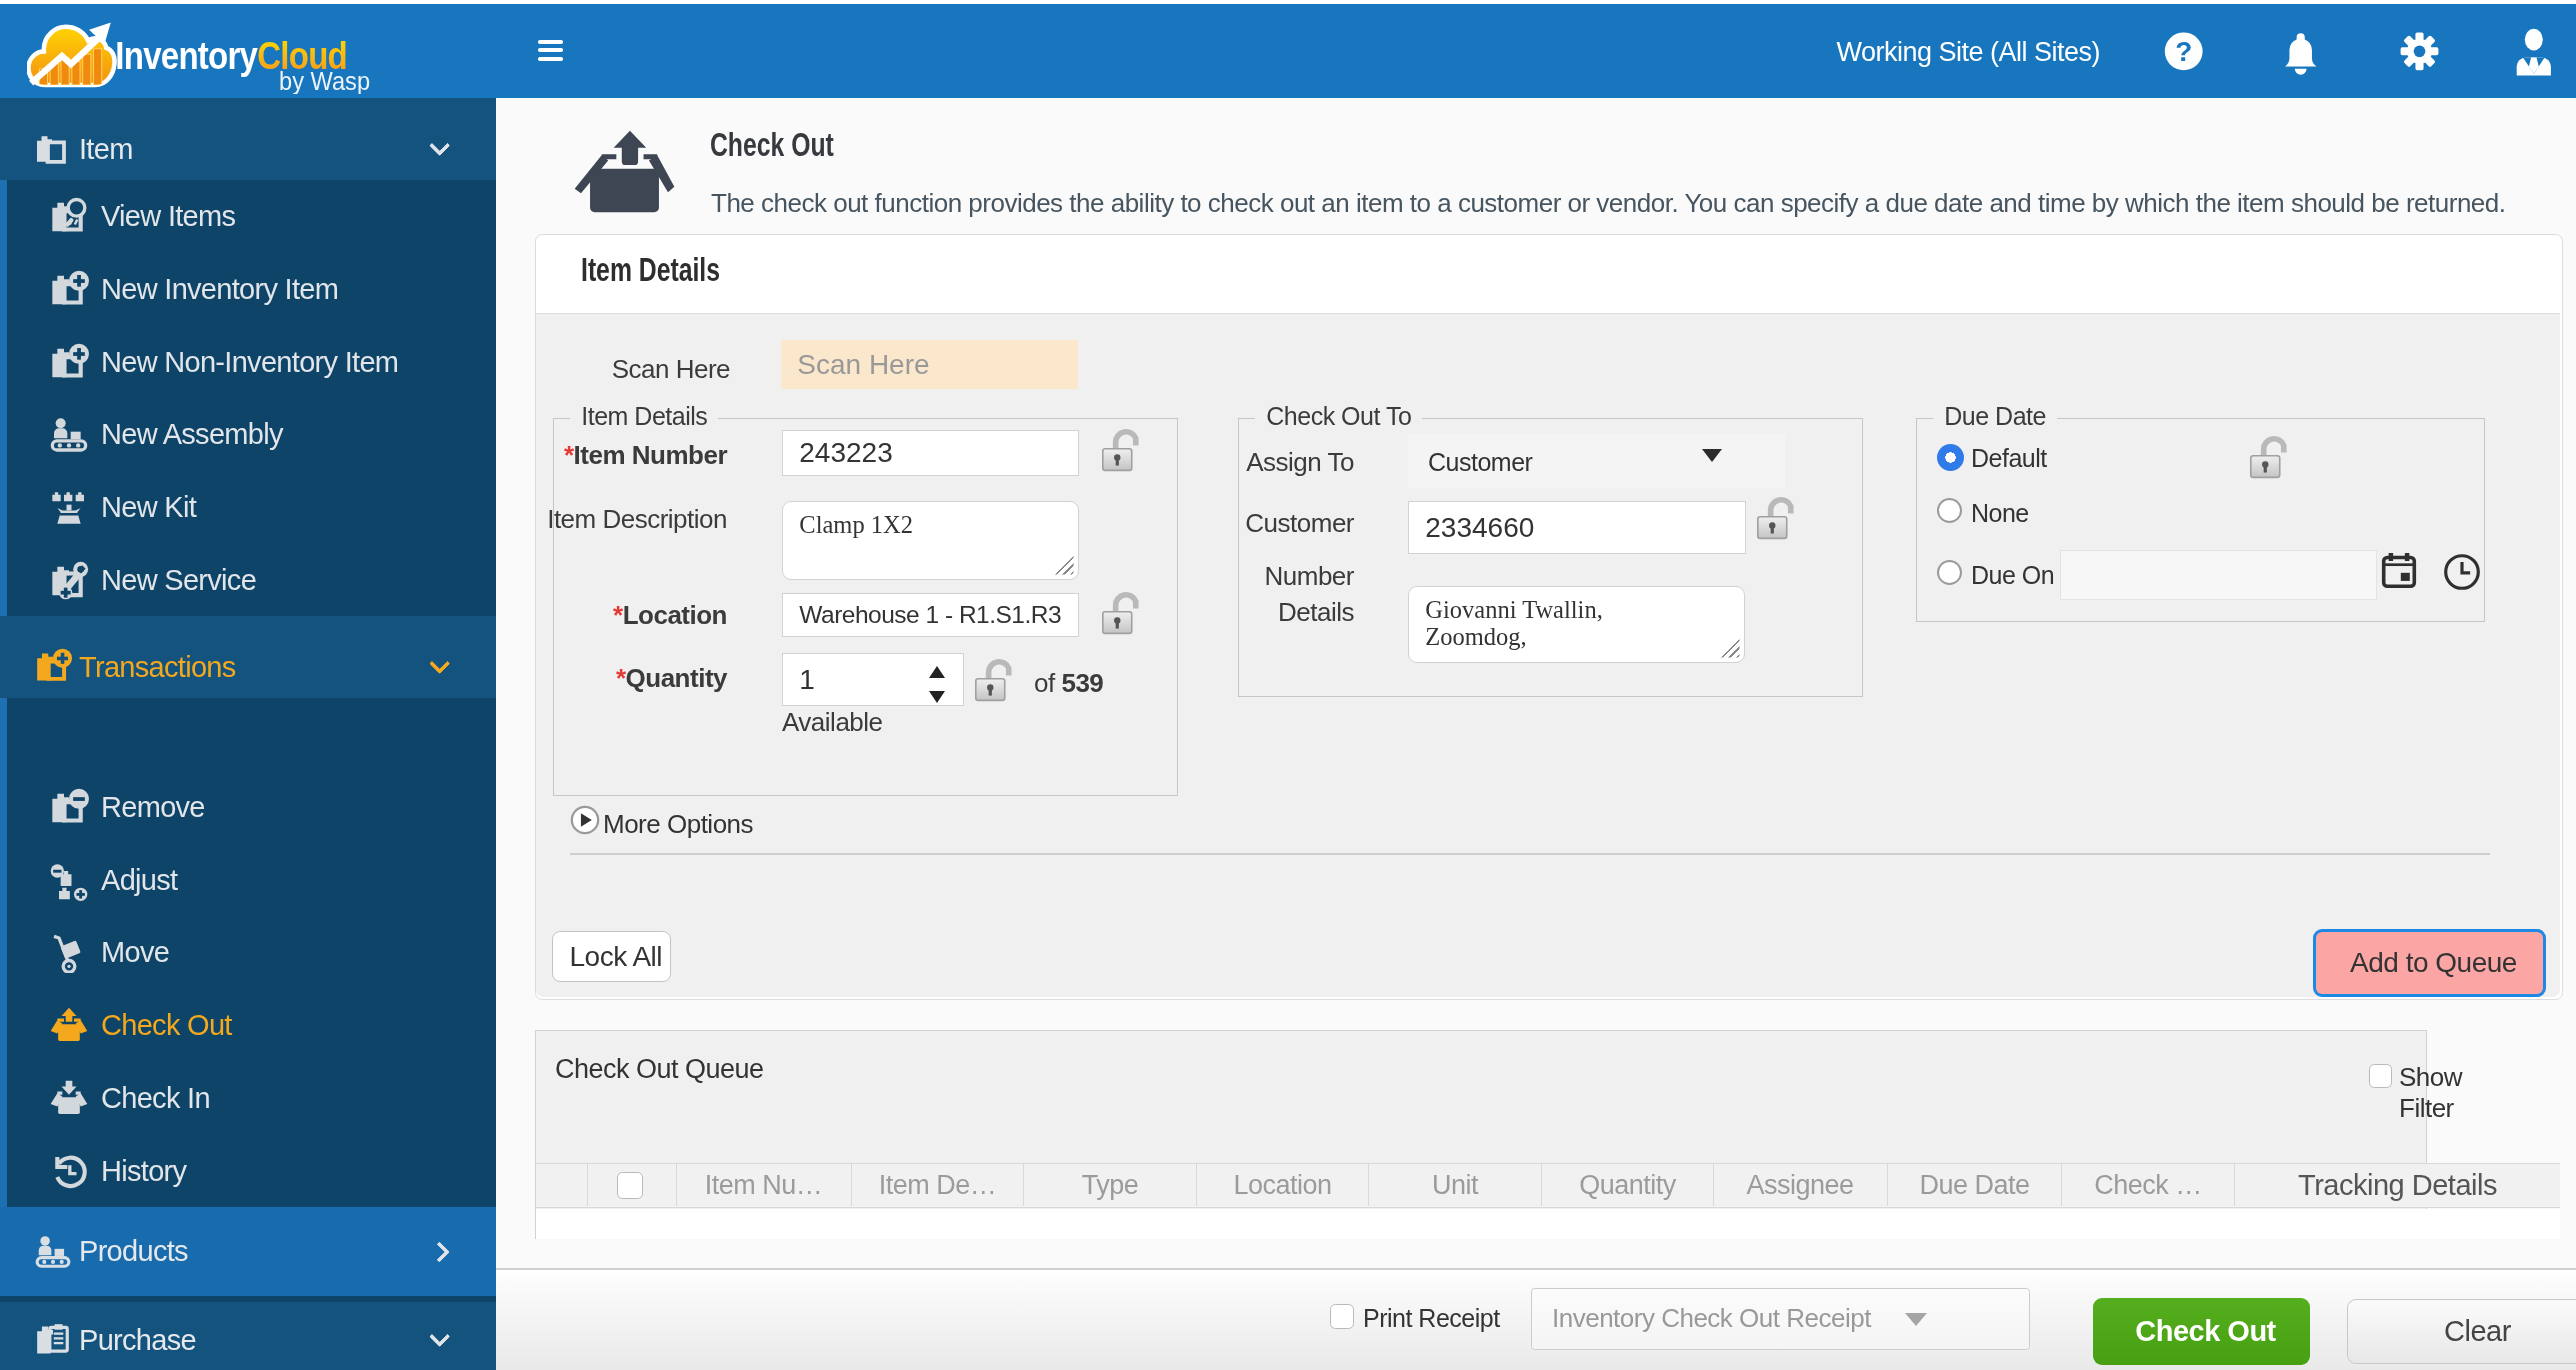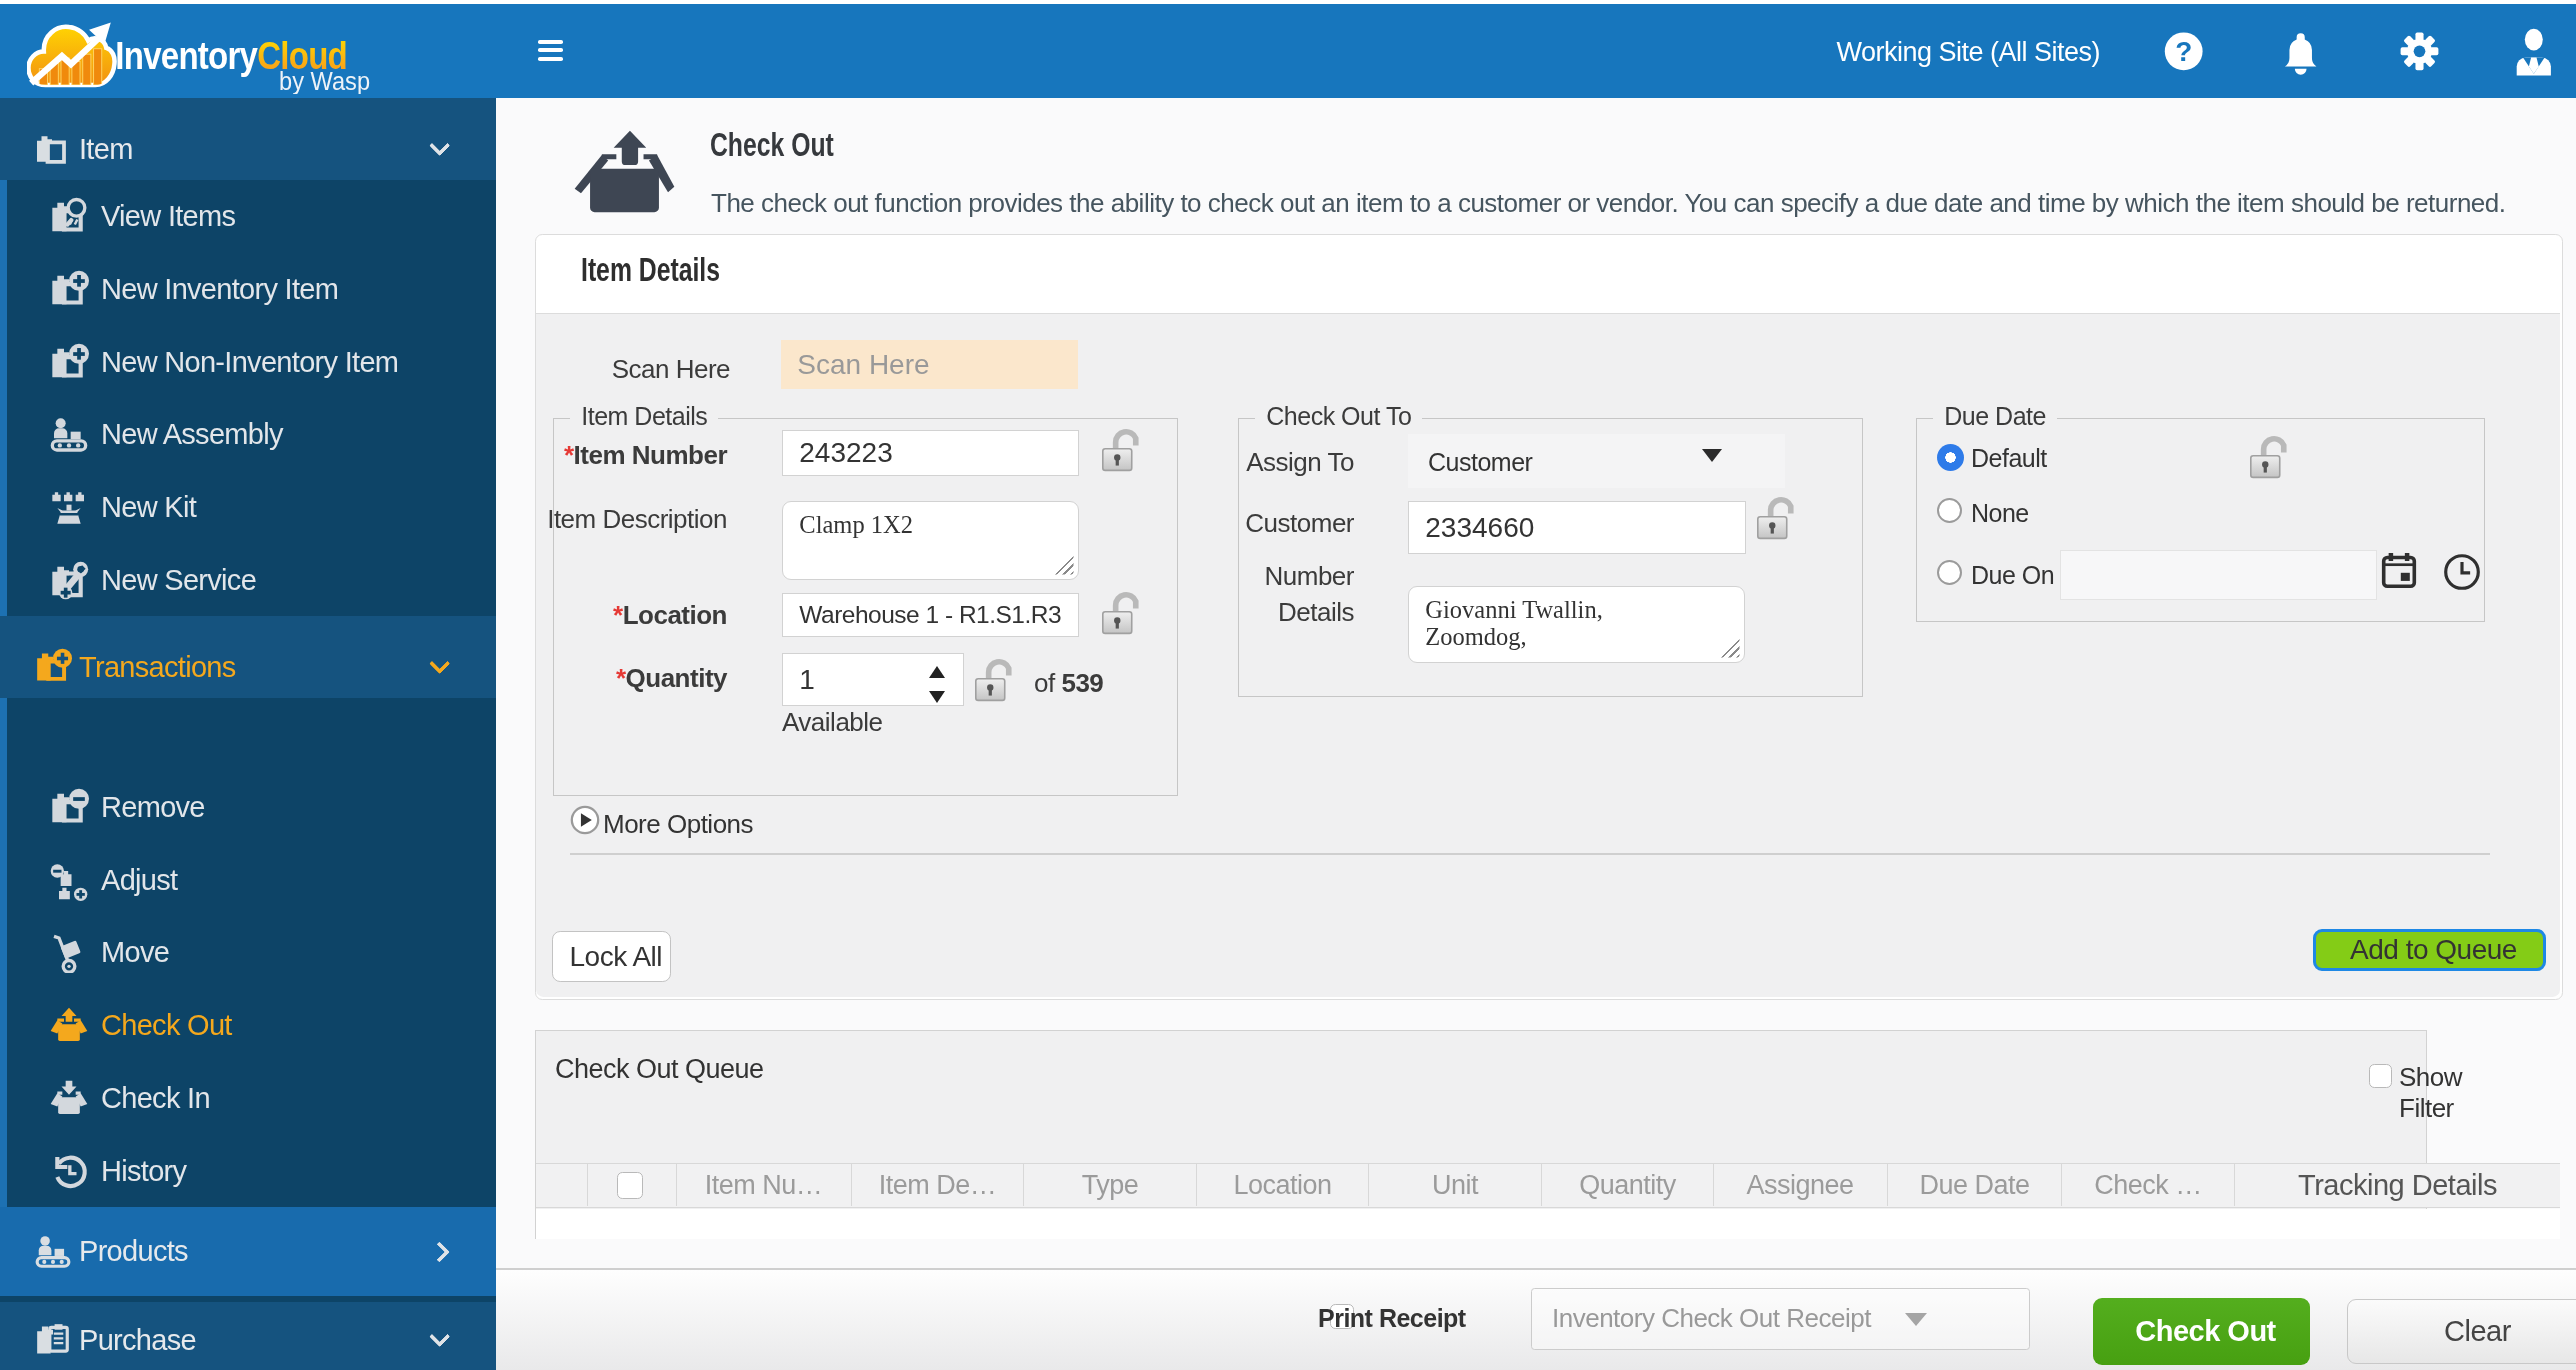--- a/index.html
+++ b/index.html
@@ -465,21 +465,21 @@
       </div>
 
       <svg class="abs" style="left:34px; top:491px;" width="30" height="30" viewBox="0 0 33 33">
         <circle cx="16.5" cy="16.5" r="14.5" fill="#fff" stroke="#9a9a9a" stroke-width="2.5"></circle>
         <path d="M12 9 L24 16.5 L12 24 Z" fill="#333"></path>
       </svg>
       <div class="abs" style="left:67px; top:495px; font-size:26px; letter-spacing:-0.5px; color:#333;">More Options</div>
       <div class="abs" style="left:34px; top:539px; width:1920px; height:1.8px; background:#CFCFCF;"></div>
 
       <div class="btn" style="left:16.3px; top:617px; width:119px; height:51px; background:#fff; border:1.8px solid #C3C3C3;">Lock All</div>
-      <div class="btn" style="left:1777px; top:615px; width:233px; height:42px; background:#84cc16; border:3.6px solid #1E88E5; border-radius:9px;">Add to Queue</div>
+      <div class="btn" style="left:1777px; top:615px; width:233px; height:68px; background:#fca5a5; border:3.6px solid #1E88E5; border-radius:9px;">Add to Queue</div>
     </div>
   </div>
 
   <div class="abs" id="panel2">
     <div class="abs" style="left:19px; top:22.7px; font-size:27px; letter-spacing:-0.5px; color:#333;">Check Out Queue</div>
     <div class="cb" style="left:1833px; top:33px; width:22.7px; height:23.6px;"></div>
     <div class="abs" style="left:1863px; top:31px; font-size:26px; letter-spacing:-0.5px; color:#333;">Show Filter</div>
     <div class="abs" id="qhead" style="left:0; top:132px; width:2024px; height:45px; background:#F1F1F2; border-top:1.8px solid #D8D8D8; border-bottom:1.8px solid #D8D8D8;">
       <div class="th" style="left:51px;  width:90px;"></div>
       <div class="th" style="left:140px; width:174px;">Item Nu…</div>
@@ -492,21 +492,21 @@
       <div class="th" style="left:1351px; width:174px;">Due Date</div>
       <div class="th" style="left:1525px; width:173px;">Check …</div>
       <div class="th" style="left:1698px; width:326px; color:#555; font-size:29px;">Tracking Details</div>
       <div class="cb" style="left:81px; top:8.2px; width:26px; height:27px;"></div>
     </div>
     <div class="abs" style="left:0; top:178px; width:2024px; height:30px; background:#fff;"></div>
   </div>
 
   <div class="abs" id="botbar">
     <div class="cb" style="left:834px; top:34px; width:23.6px; height:24.5px;"></div>
-    <div class="abs" style="left:822px; top:34px; font-size:25px; letter-spacing:-0.5px; font-weight:bold; color:#333;">Print Receipt</div>
+    <div class="abs" style="left:867px; top:34px; font-size:25px; letter-spacing:-0.5px; font-weight:normal; color:#333;">Print Receipt</div>
     <div class="abs" style="left:1035px; top:18px; width:499px; height:62px; border:1.8px solid #CCC; border-radius:3.6px; background:rgba(255,255,255,.4);"></div>
     <div class="abs" style="left:1056px; top:33px; font-size:26px; letter-spacing:-0.5px; color:#999;">Inventory Check Out Receipt</div>
     <div class="abs" style="left:1409px; top:43px; width:0; height:0; border-left:11px solid transparent; border-right:11px solid transparent; border-top:13.6px solid #A5A5A5;"></div>
     <div class="btn" style="left:1597px; top:28px; width:217px; height:67px; background:linear-gradient(#54AE1E,#47A011); color:#fff; font-weight:bold; font-size:29px; border-radius:9px;">Check Out</div>
     <div class="btn" style="left:1851px; top:29px; width:253px; height:65px; background:linear-gradient(#FBFBFB,#E7E7E7); border:1.8px solid #C8C8C8; border-radius:9px; font-size:29px; color:#444;">Clear</div>
   </div>
 </div>
 
 
 </body></html>

